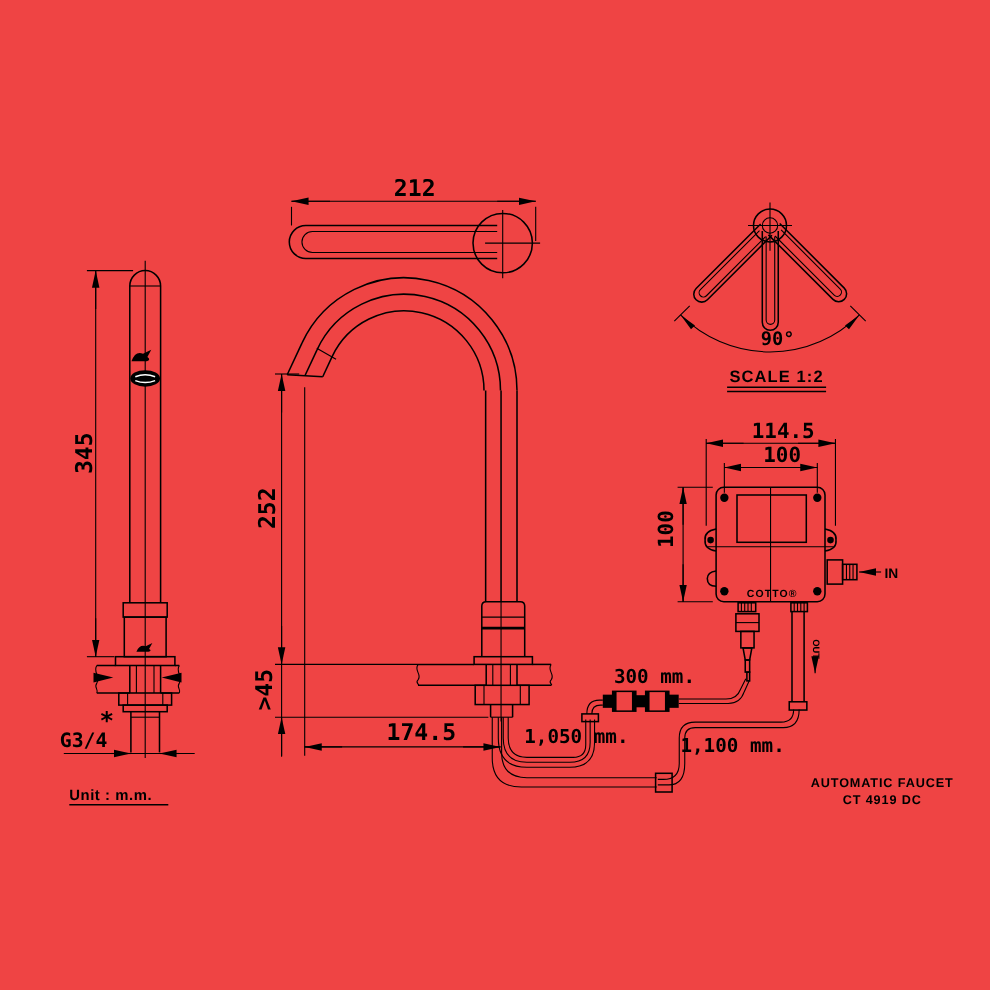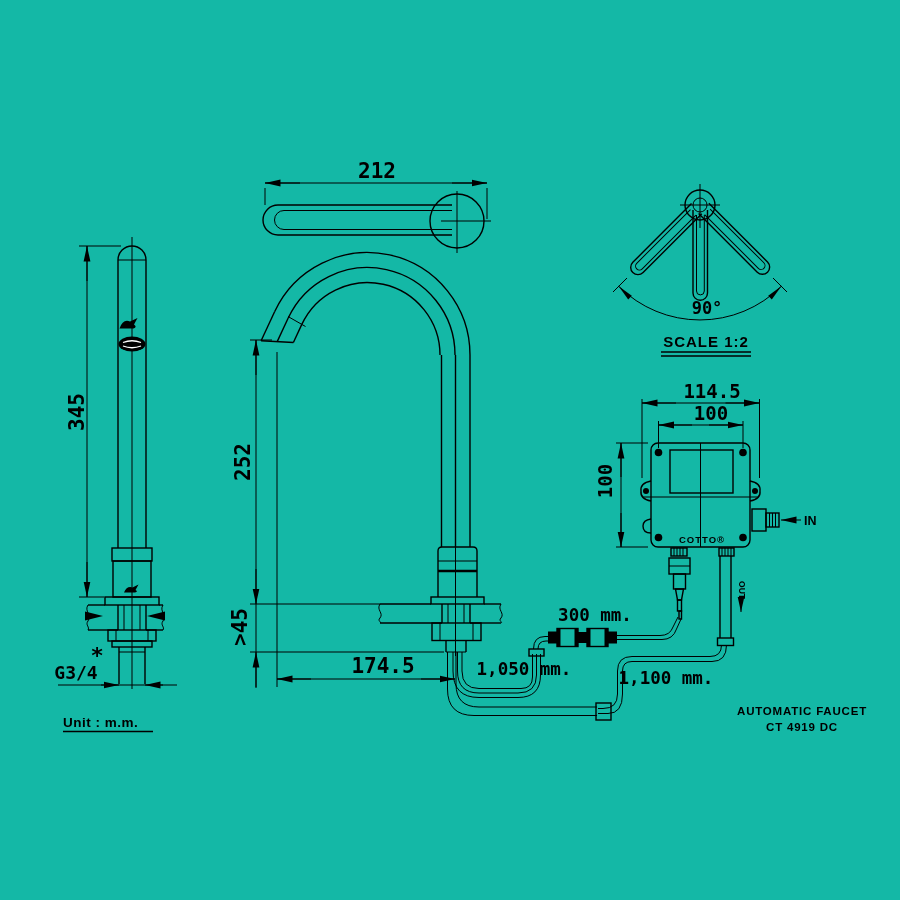--- a/index.html
+++ b/index.html
@@ -1,16 +1,16 @@
 <!DOCTYPE html>
 <html><head>
 <meta charset="utf-8">
 <style>
   html,body{margin:0;padding:0;background:#ffffff;}
-  .page{width:900px;height:900px;position:relative;background:#14b8a6;}
+  .page{width:900px;height:900px;position:relative;background:#ef4444;}
   svg{display:block;}
   .ln{stroke:#000;stroke-width:1.4;fill:none;}
   .thick{stroke:#000;stroke-width:2.4;fill:none;}
   .thin{stroke:#000;stroke-width:1;fill:none;}
   .dim{stroke:#000;stroke-width:1;fill:none;}
   .fillb{fill:#000;stroke:none;}
   .t{font-family:"DejaVu Sans Mono",monospace;font-weight:700;fill:#000;}
   .lbl{font-family:"Liberation Sans",sans-serif;font-weight:700;fill:#000;}
   .big{font-size:21px;}
   .mid{font-size:19px;}

